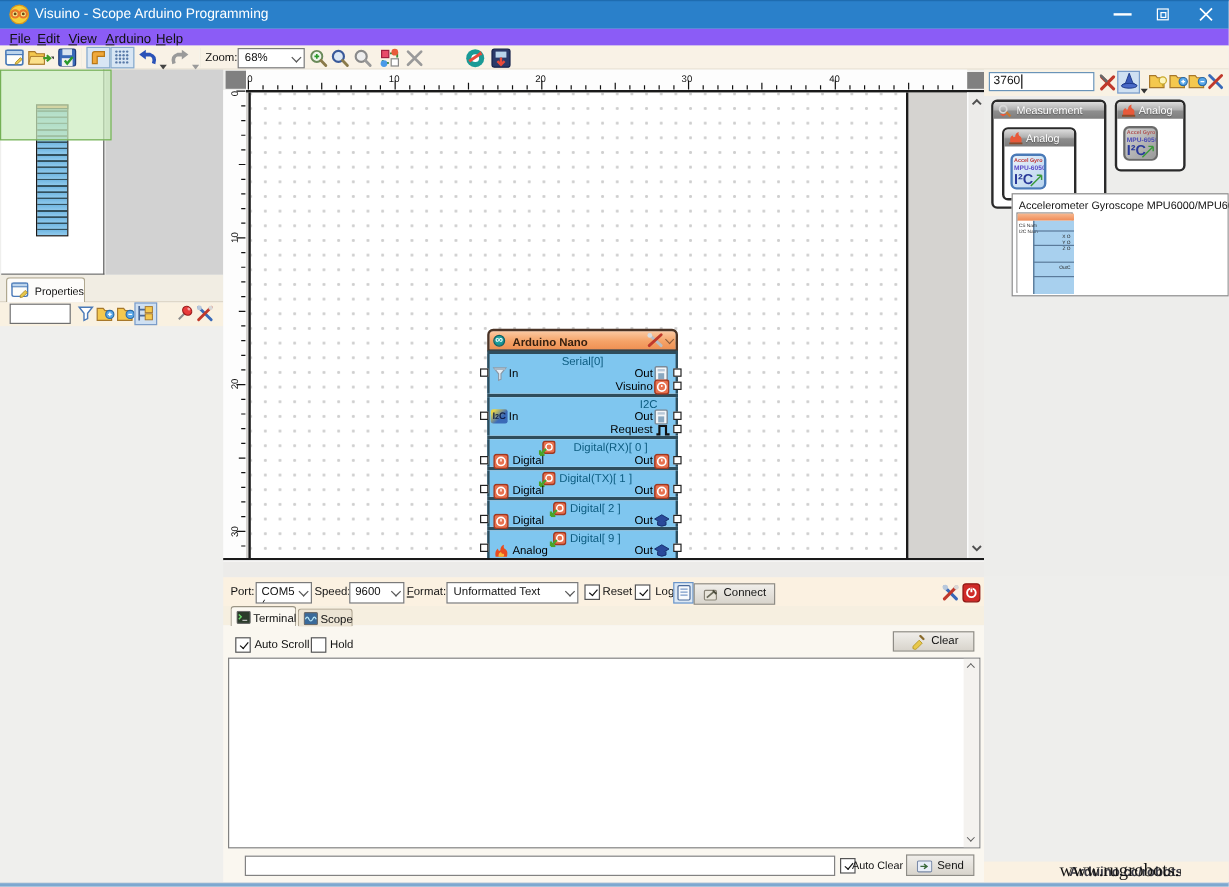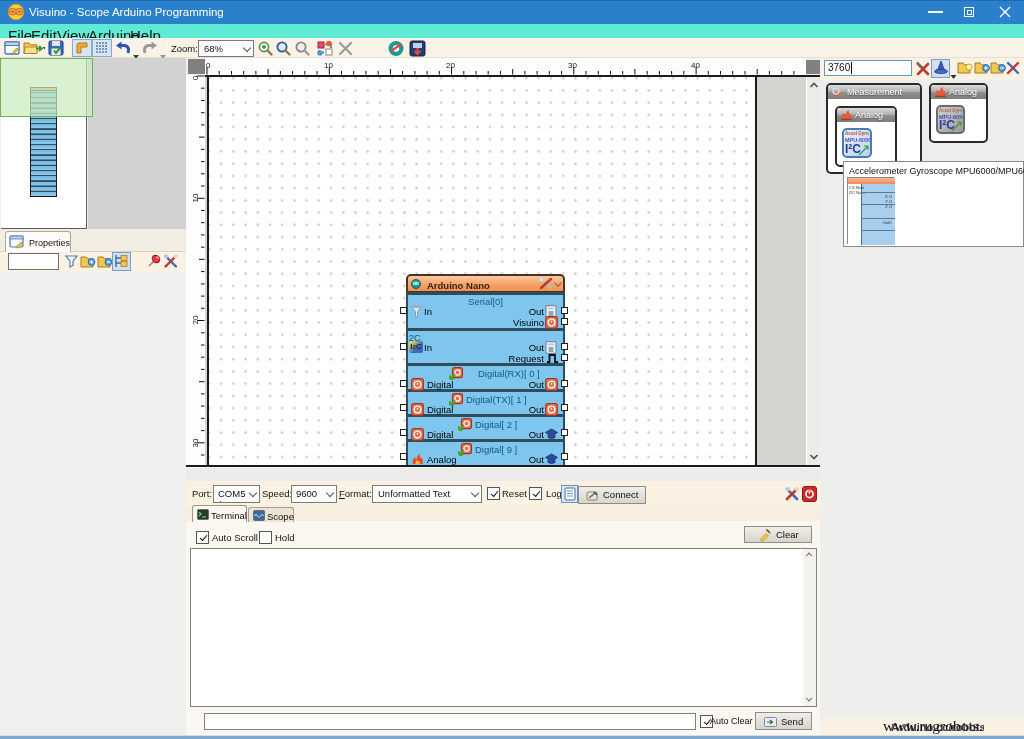--- a/index.html
+++ b/index.html
@@ -3,21 +3,21 @@
 <meta charset="utf-8">
 <style>
   * { margin:0; padding:0; box-sizing:border-box; }
   html,body { width:1024px; height:739px; overflow:hidden; }
   body { font-family:"Liberation Sans", sans-serif; position:relative; background:#efefed; }
   .abs { position:absolute; }
   
   #titlebar { left:0; top:0; width:1024px; height:24px; background:#2a80ca; color:#fff; border-top:1px solid #1e6cb0; }
   #titletext { left:29px; top:6px; font-size:11.5px; color:#fff; }
   
-  #menubar { left:0; top:24px; width:1024px; height:14px; background:#5eead4; color:#111; font-size:15px; }
+  #menubar { left:0; top:24px; width:1024px; height:14px; background:#8b5cf6; color:#111; font-size:11px; }
   #menubar span { position:absolute; top:3px; }
   #menubar u { text-decoration:underline; }
   
   #toolbar { left:0; top:38px; width:1024px; height:20px; background:#f9f2e6; border-bottom:1px solid #e6e0d2; }
   
   #minimap { left:1px; top:58px; width:86px; height:171px; background:#fff; border-right:1px solid #5a5a5a; border-bottom:1px solid #5a5a5a; }
   #minimapgray { left:88px; top:58px; width:98px; height:171px; background:#d2d2d2; }
   #greenrect { left:0px; top:58px; width:93px; height:59px; background:rgba(203,235,190,0.72); border:1px solid #74b055; }
   #thumb { left:30px; top:87px; width:27px; height:110px; border:1px solid #1a1a1a; background:repeating-linear-gradient(180deg,#74b8e2 0px,#8cc8ec 3.5px,#31505e 4.2px,#31505e 5.2px); }
   #thumbhead { left:30px; top:87px; width:27px; height:4px; background:#e89a60; border:1px solid #222; }
@@ -407,21 +407,21 @@
         <rect x="1" y="0.7" width="10" height="11.6" rx="1" fill="#f4f6f8" stroke="#7a8a98" stroke-width="1.2"></rect>
         <rect x="3" y="2.5" width="6" height="2" fill="#b8c8d8"></rect>
         <rect x="3.5" y="6" width="5" height="5" fill="#8aa8c0"></rect>
       </svg>
   <div class="btxt" style="right:21px;top:43px;position:absolute">Visuino</div>
   <svg class="abs" style="left:139px;top:42px" width="13" height="13" viewBox="0 0 13 13">
         <rect x="0.7" y="0.7" width="11.6" height="11.6" rx="2" fill="#e8714f" stroke="#a03820" stroke-width="1.2"></rect>
         <circle cx="6.5" cy="6.5" r="3.4" fill="none" stroke="#fff" stroke-width="1.4"></circle>
         <path d="M6.5 4.8 L6.5 6.5" stroke="#fff" stroke-width="1.2"></path>
       </svg>
-  <div class="btxt" style="left:0;top:58px;width:142px;text-align:left;color:#0d5c80">I2C</div>
+  <div class="btxt" style="left:0;top:58px;width:142px;text-align:right;color:#0d5c80">I2C</div>
   <div class="abs" style="left:3px;top:67px;width:14px;height:12px;background:linear-gradient(135deg,#e8d44a 15%,#3a6ab8 60%);border-radius:2px;color:#14224a;font-size:8px;font-weight:bold;line-height:12px;text-align:center;font-family:'Liberation Sans'">I<span style="font-size:6px">2</span>C</div>
   <div class="btxt" style="left:18px;top:68px">In</div>
   <div class="btxt" style="right:21px;top:68px;position:absolute">Out</div>
   <svg class="abs" style="left:139px;top:67px" width="12" height="13" viewBox="0 0 12 13">
         <rect x="1" y="0.7" width="10" height="11.6" rx="1" fill="#f4f6f8" stroke="#7a8a98" stroke-width="1.2"></rect>
         <rect x="3" y="2.5" width="6" height="2" fill="#b8c8d8"></rect>
         <rect x="3.5" y="6" width="5" height="5" fill="#8aa8c0"></rect>
       </svg>
   <div class="btxt" style="right:21px;top:79px;position:absolute">Request</div>
   <svg class="abs" style="left:140px;top:79px" width="13" height="11" viewBox="0 0 13 11">

